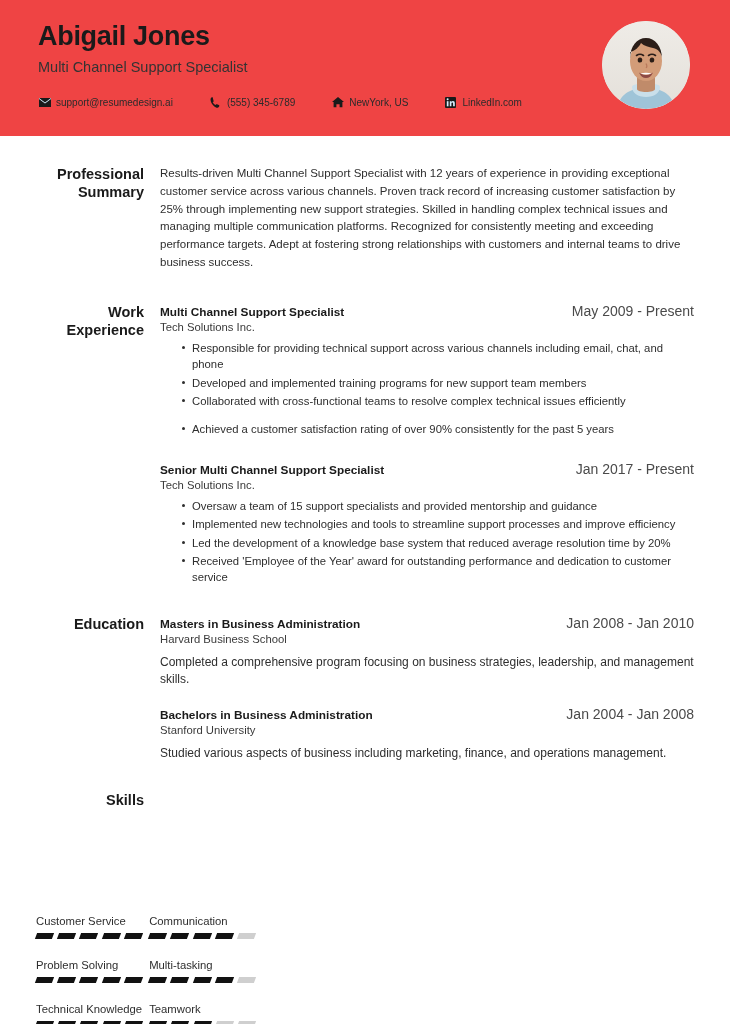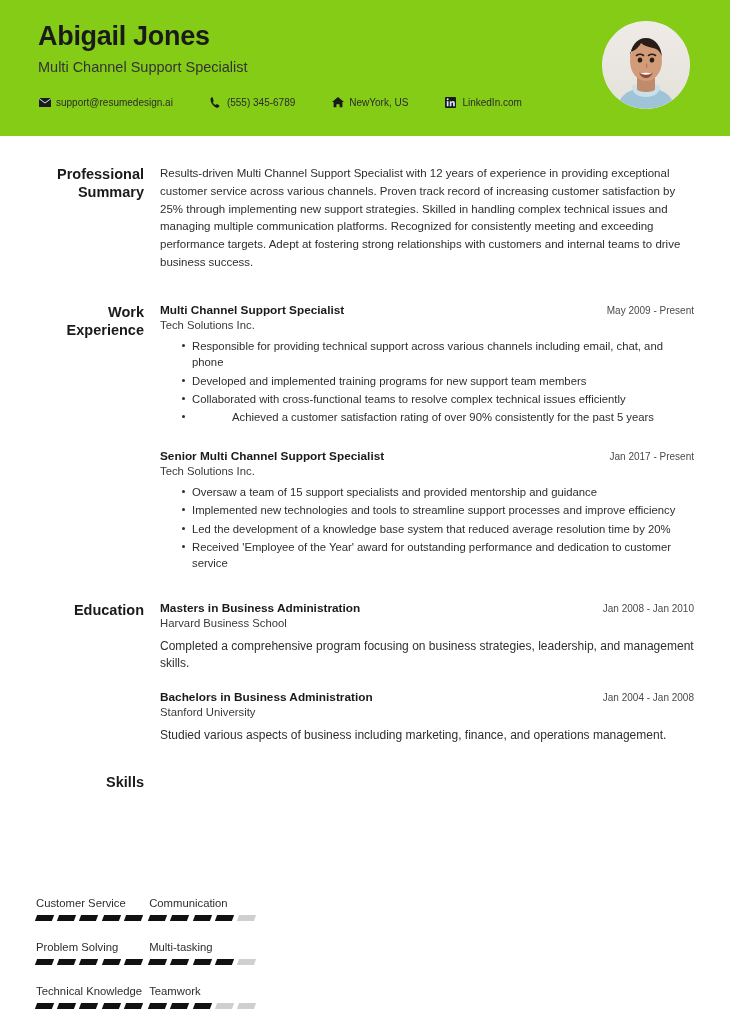--- a/index.html
+++ b/index.html
@@ -11,21 +11,21 @@
     height: 1024px;
     overflow: hidden;
     background: #ffffff;
     font-family: "Liberation Sans", sans-serif;
     color: #333333;
     -webkit-font-smoothing: antialiased;
   }
 
   
   .header {
-    background: #84cc16;
+    background: #ef4444;
     height: 136px;
     box-sizing: border-box;
     padding: 22px 30px 0 38px;
     position: relative;
   }
   .name {
     font-size: 27px;
     font-weight: bold;
     color: #1a1a1a;
     letter-spacing: -0.3px;
@@ -117,21 +117,21 @@
     display: flex;
     align-items: baseline;
     justify-content: space-between;
   }
   .entry-role {
     font-size: 11.8px;
     font-weight: bold;
     color: #1a1a1a;
   }
   .entry-date {
-    font-size: 10px;
+    font-size: 14px;
     color: #4a4a4a;
     white-space: nowrap;
     padding-left: 12px;
   }
   .entry-org {
     font-size: 11.3px;
     color: #3a3a3a;
     margin-top: 2px;
   }
   .bullets {
@@ -150,21 +150,21 @@
   .bullets li::before {
     content: "";
     position: absolute;
     left: 0;
     top: 6px;
     width: 3px;
     height: 3px;
     border-radius: 50%;
     background: #2e2e2e;
   }
-  .bullets li.spaced { margin-top: 2px; text-align: center; }
+  .bullets li.spaced { margin-top: 12px; }
 
   .entry-desc {
     font-size: 12px;
     line-height: 1.48;
     color: #2e2e2e;
     margin-top: 9px;
   }
   .entry-gap-lg { height: 21px; }
   .entry-gap-md { height: 17px; }
 

